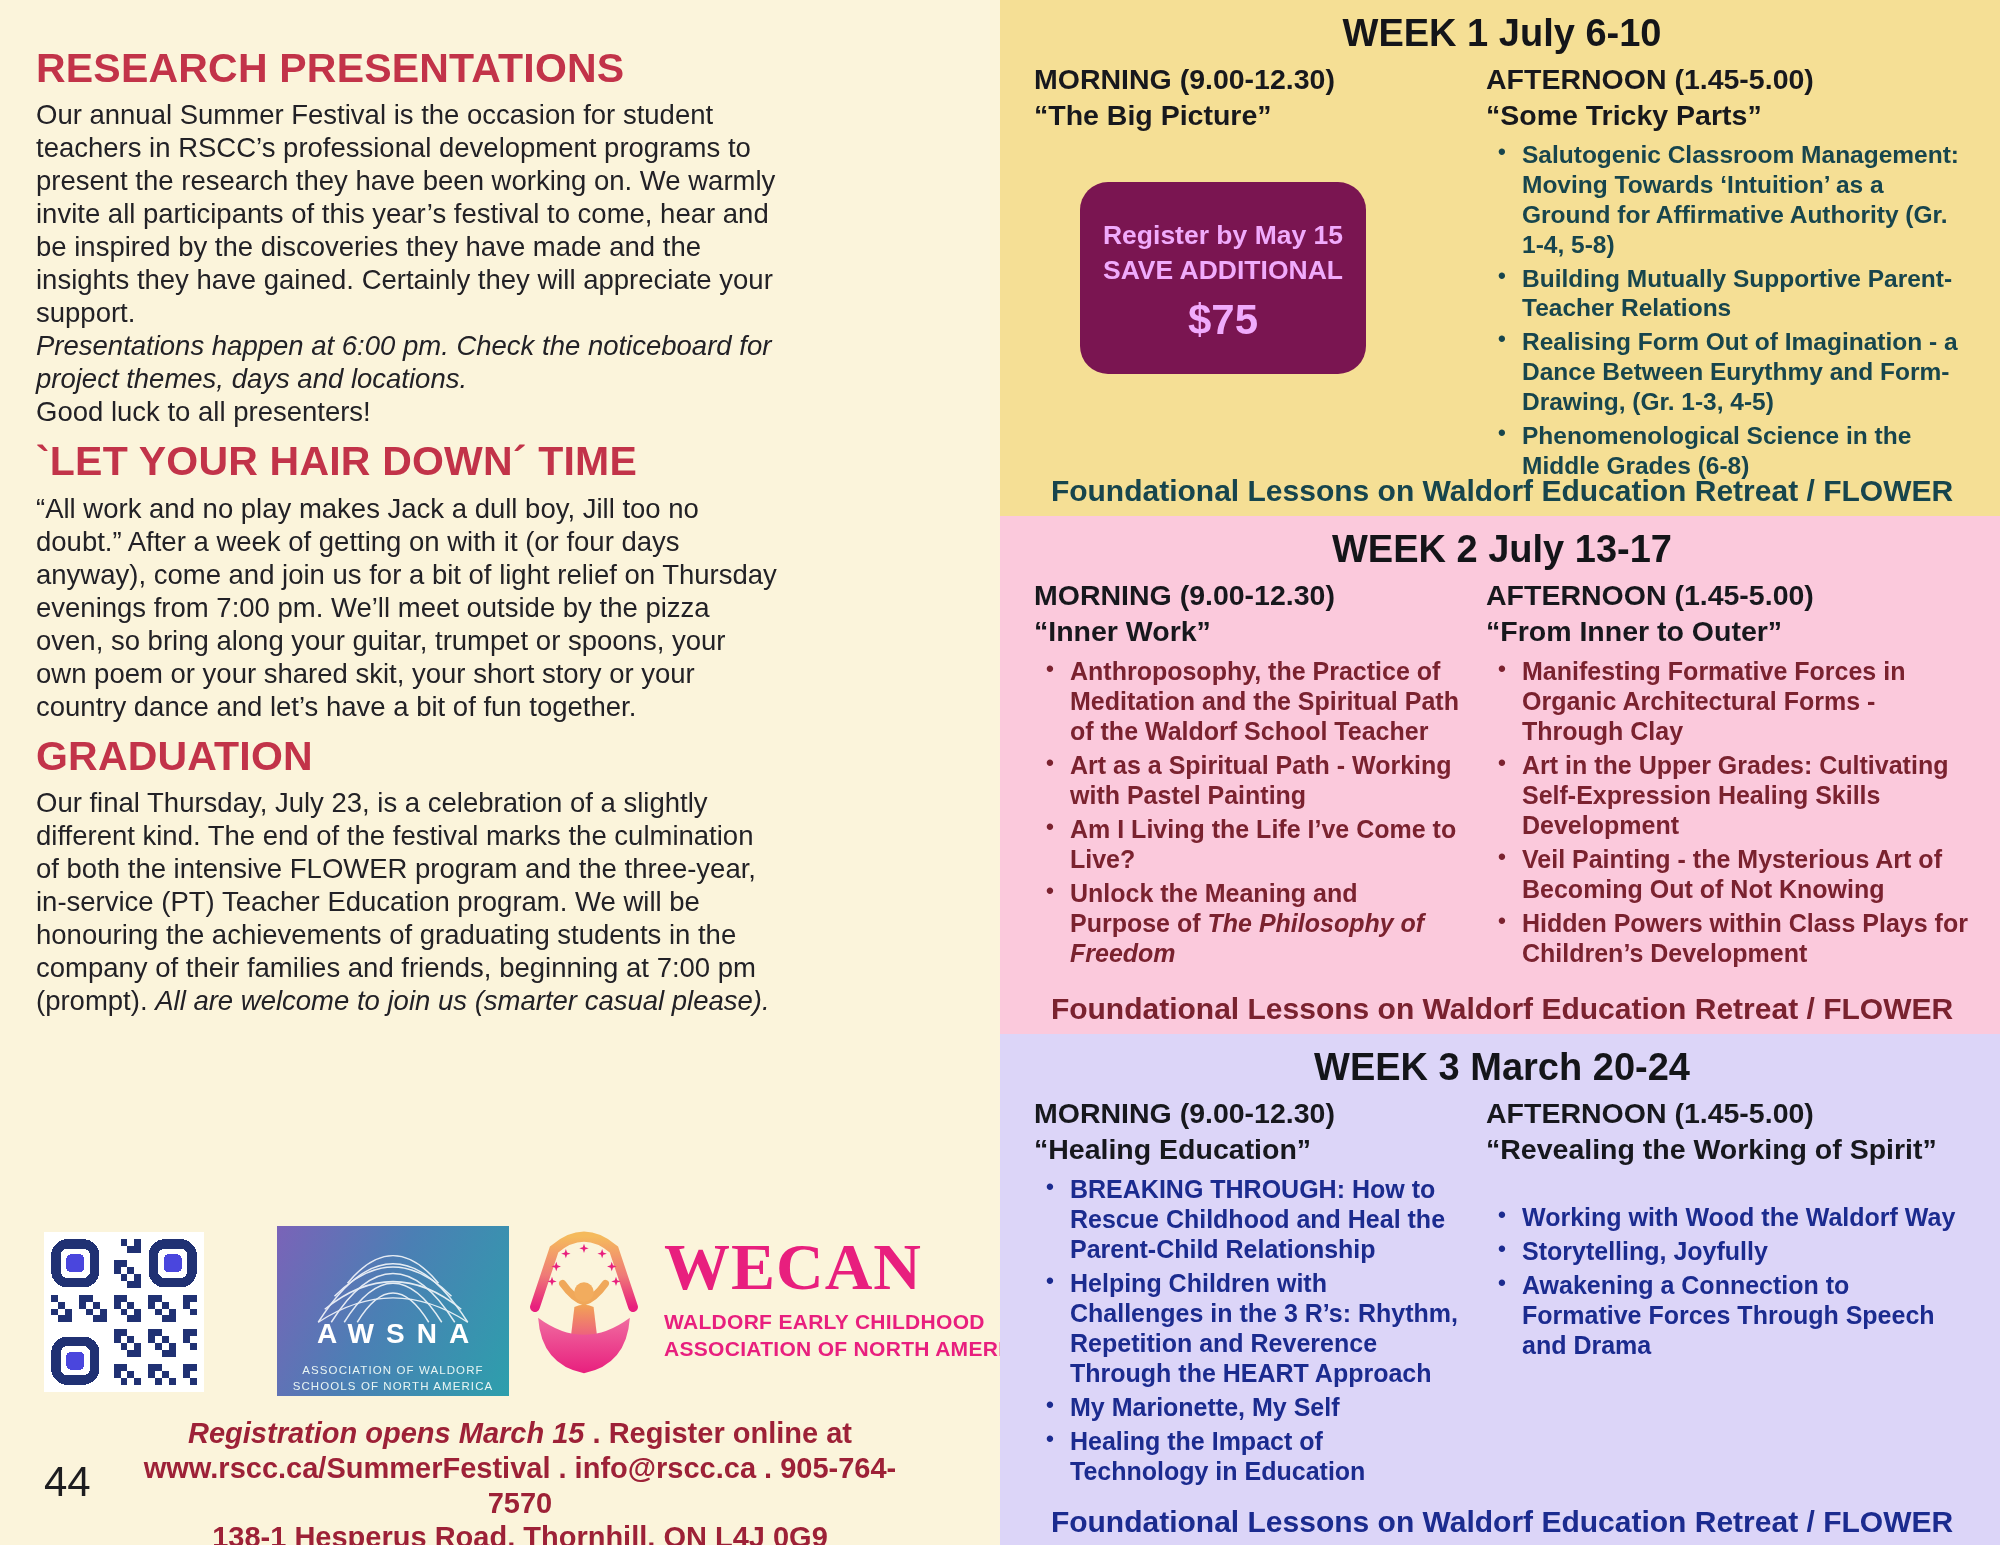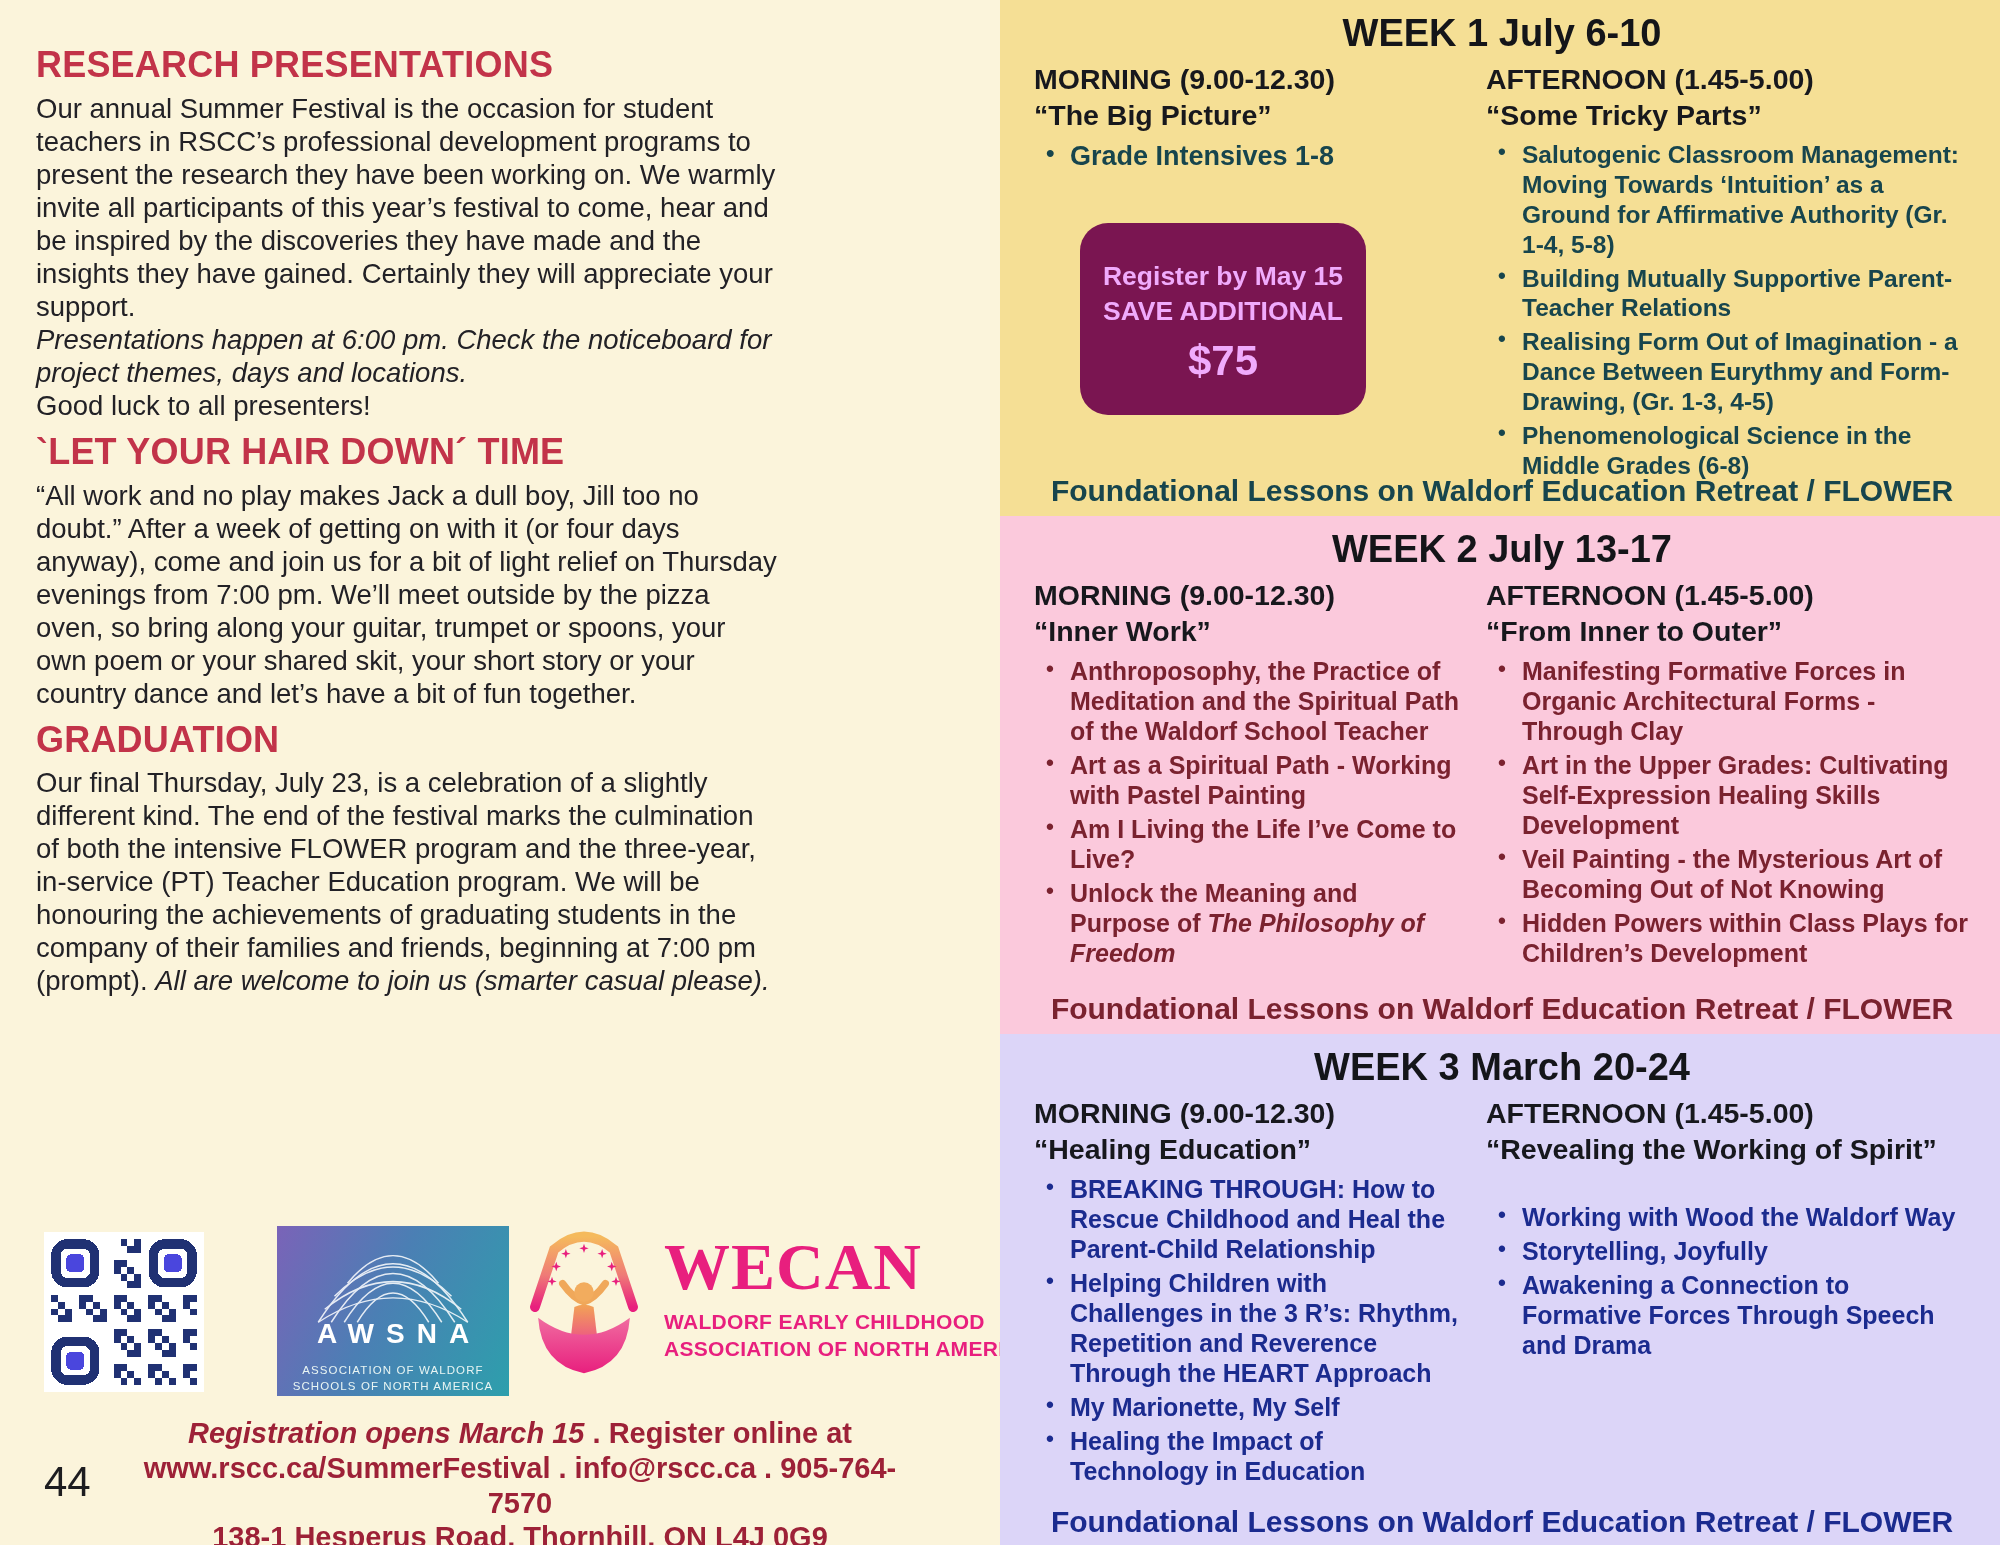--- a/index.html
+++ b/index.html
@@ -3,21 +3,21 @@
 <meta charset="utf-8">
 <style>
   html,body{margin:0;padding:0;}
   body{
     position:relative;width:2000px;height:1545px;overflow:hidden;
     background:var(--page-bg,#FBF4DB);
     font-family:"Liberation Sans",sans-serif;color:#222126;
   }
   
   .left-page{position:absolute;left:36px;top:42px;width:744px;}
-  .red-h{font-size:36px;line-height:1.3;font-weight:800;letter-spacing:.2px;
+  .red-h{font-size:41px;line-height:1.3;font-weight:800;letter-spacing:.2px;
          color:var(--heading-red,#C23349);margin:7px 0 3px;}
   .red-h.first{margin-top:0;}
   .body-p{font-size:27.5px;line-height:1.2;color:var(--text-dark,#222126);margin:0;}
   .body-p.italic{font-style:italic;}
   .body-p em{font-style:italic;}
   
   .qr-box{position:absolute;left:44px;top:1232px;width:160px;height:160px;background:#fff;
           display:flex;align-items:center;justify-content:center;}
   .awsna{position:absolute;left:277px;top:1226px;width:232px;height:170px;overflow:hidden;
          background:linear-gradient(115deg,#7a63b8 0%,#4b7fb4 45%,#2d9fac 100%);}
@@ -171,23 +171,20 @@
 
   <div class="pageno pl">44</div>
   <div class="pageno pr">45</div>
 
   <section class="panel week1">
     <h2 class="panel-title">WEEK 1 July 6-10</h2>
     <div class="cols">
       <div class="col-m">
         <div class="slot-label">MORNING (9.00-12.30)</div>
         <div class="slot-sub">“The Big Picture”</div>
-        <ul class="bullets m1">
-          <li>Grade Intensives 1-8</li>
-        </ul>
         <div class="badge">
           <div class="badge-l1">Register by May 15</div>
           <div class="badge-l2">SAVE ADDITIONAL</div>
           <div class="badge-amt">$75</div>
         </div>
       </div>
       <div class="col-a">
         <div class="slot-label">AFTERNOON (1.45-5.00)</div>
         <div class="slot-sub">“Some Tricky Parts”</div>
         <ul class="bullets">

